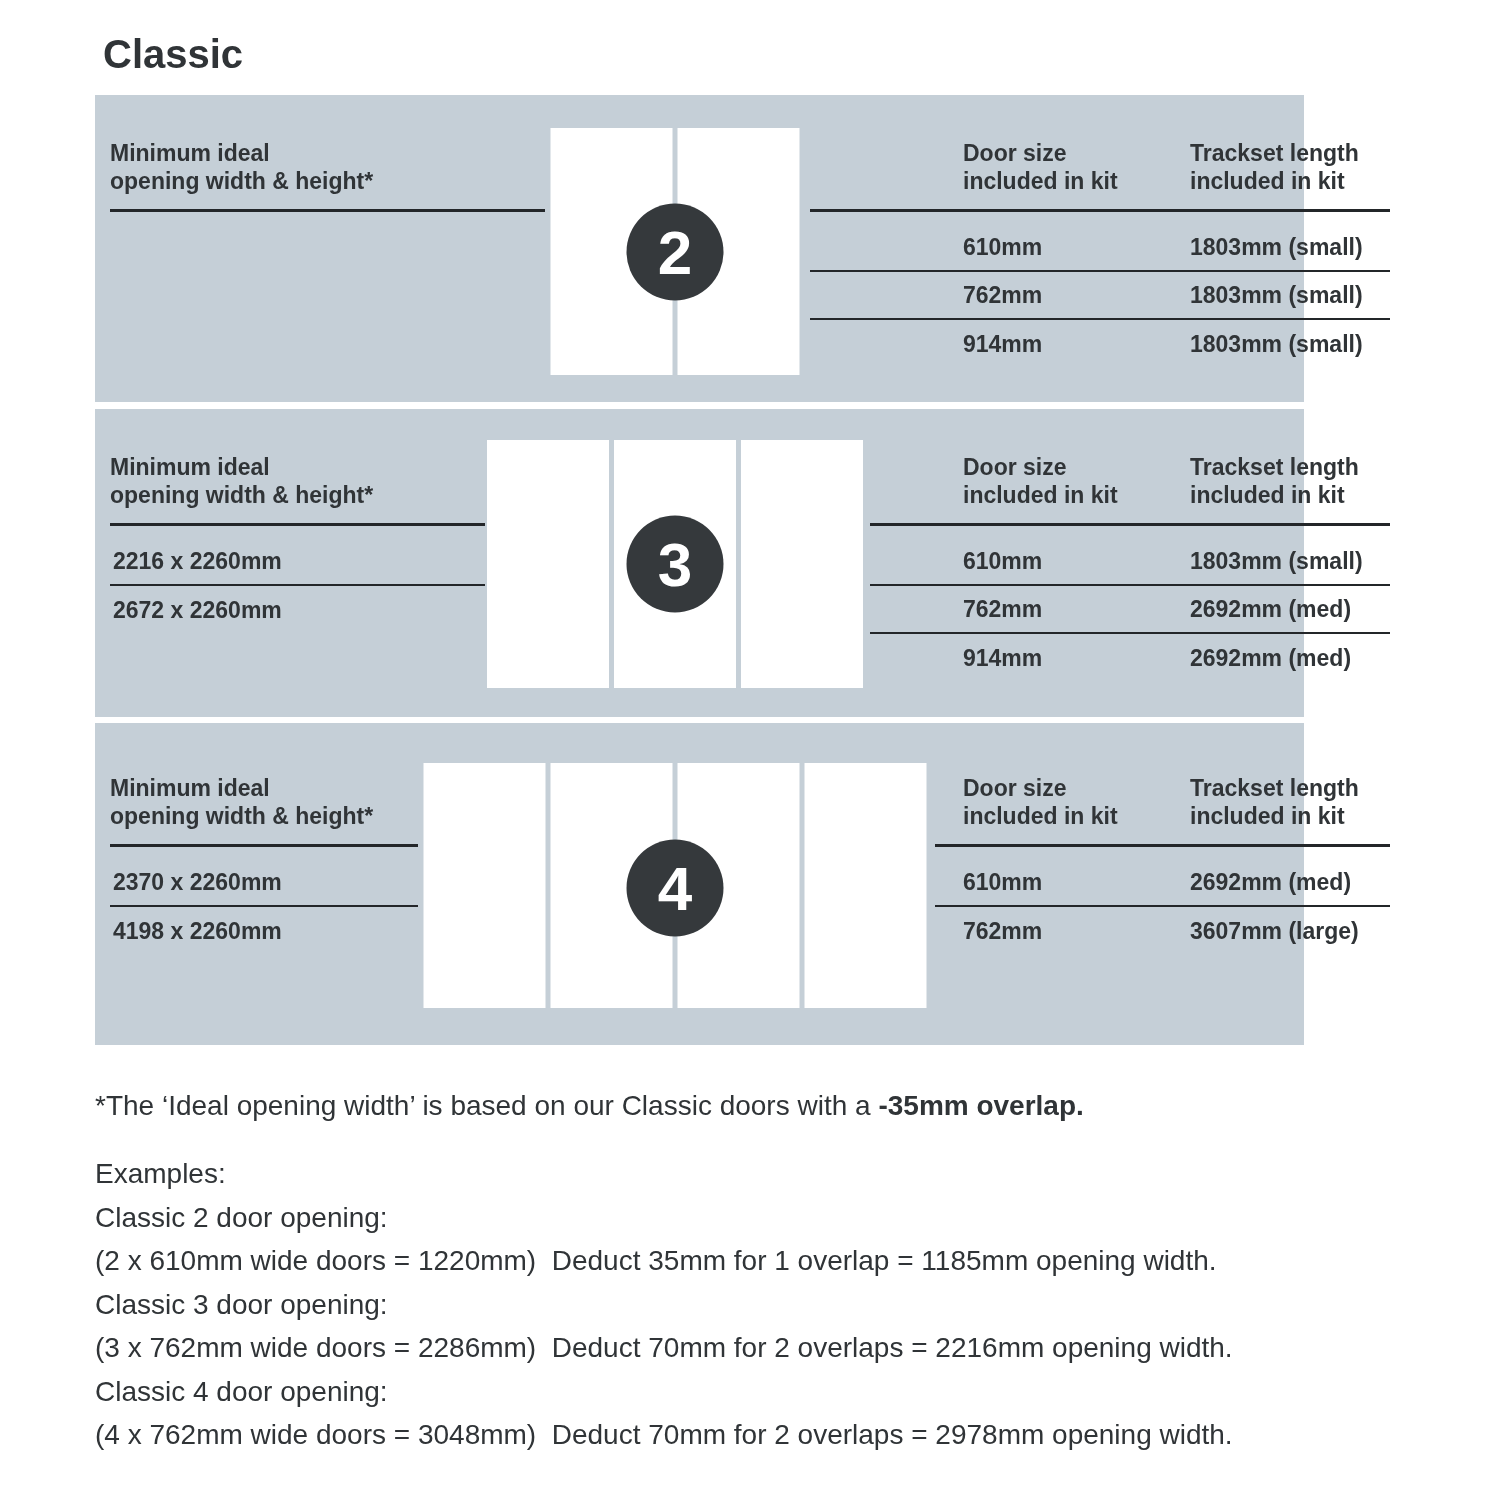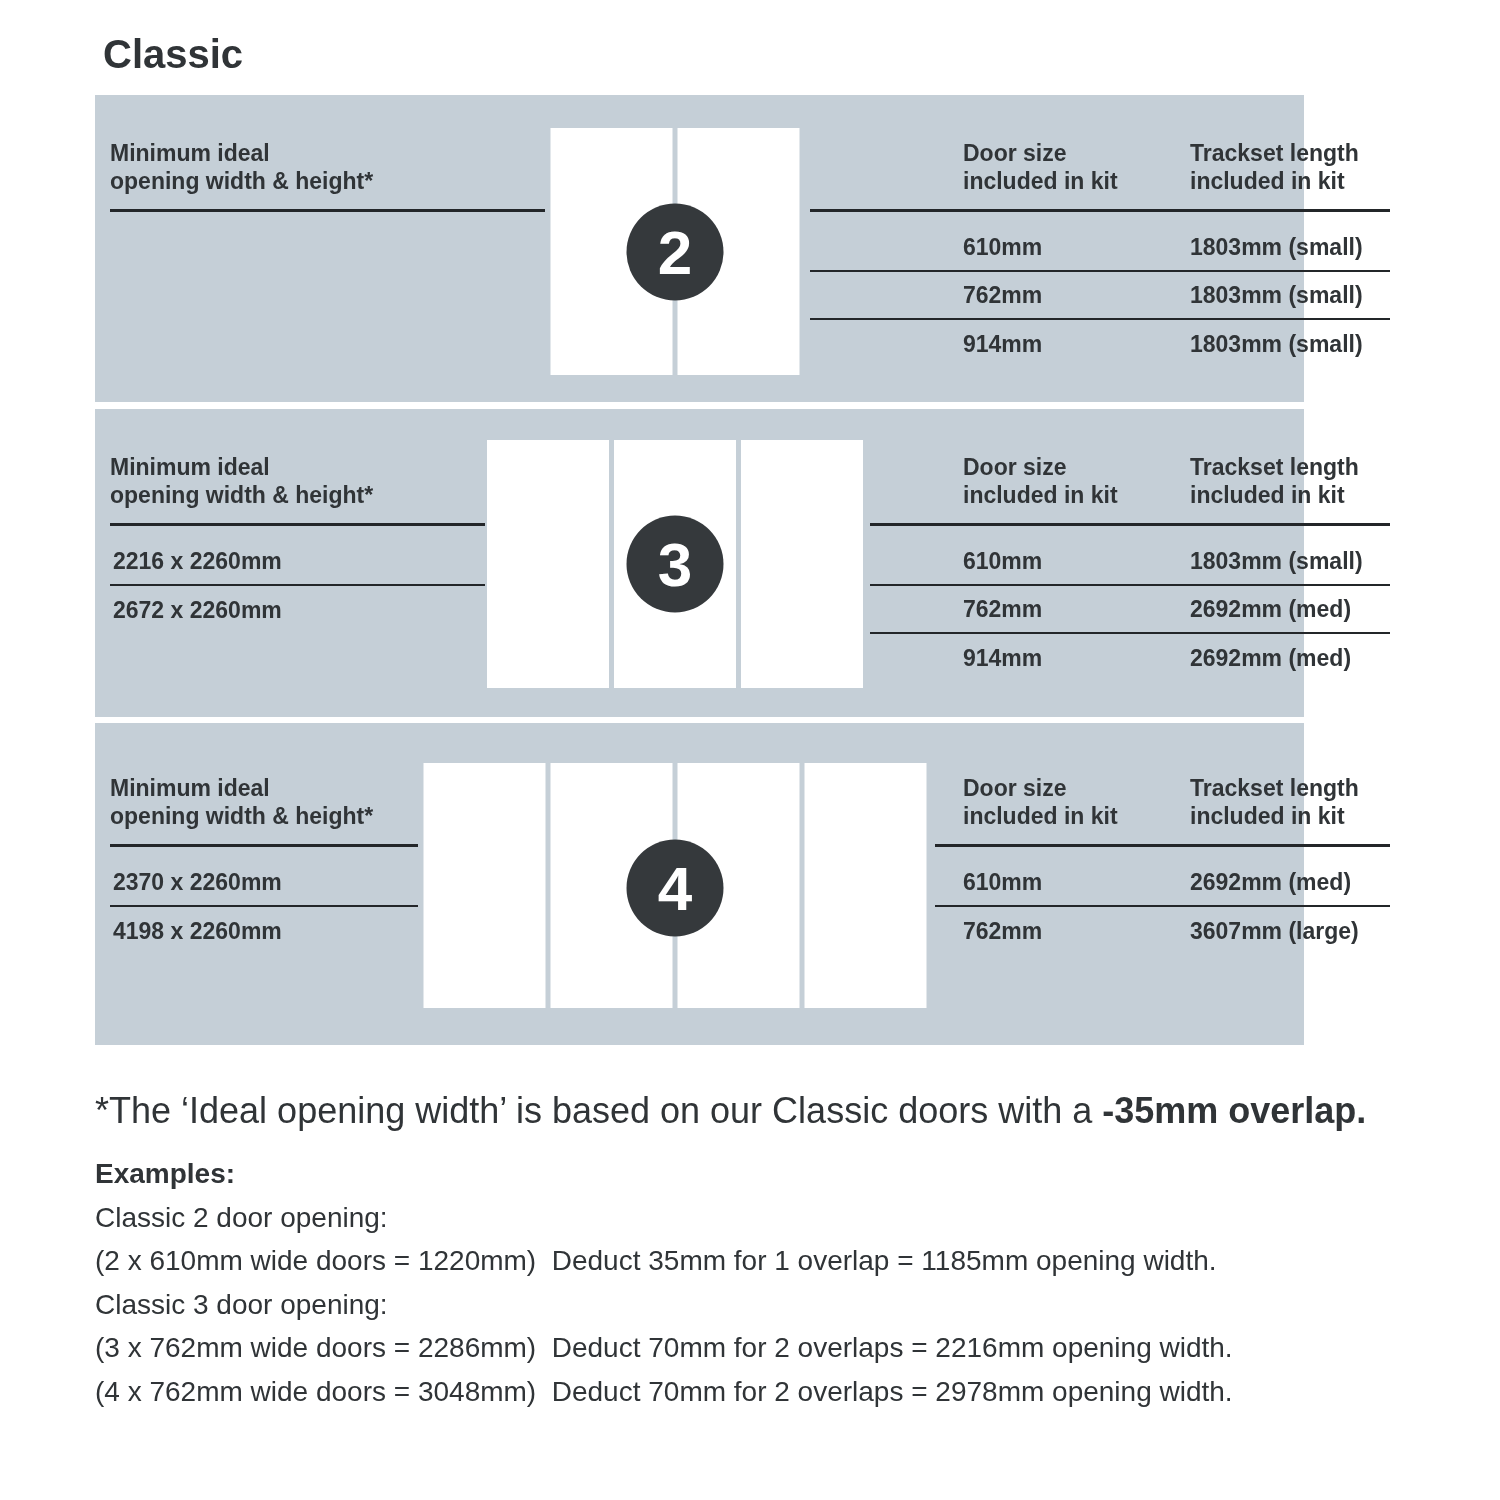--- a/index.html
+++ b/index.html
@@ -42,24 +42,24 @@
     display:flex; gap:5px;
   }
   .door-panel { width:122px; background:#ffffff; }
   .count-circle {
     position:absolute; left:580px; transform:translate(-50%,-50%);
     width:97px; height:97px; border-radius:50%;
     background:var(--circle-bg,#35393c); color:#ffffff;
     display:flex; align-items:center; justify-content:center;
     font-size:62px; font-weight:700;
   }
-  .footnote { position:absolute; left:95px; top:1090px; margin:0; font-size:36px; }
+  .footnote { position:absolute; left:95px; top:1090px; margin:0; font-size:28px; }
   .footnote b { font-weight:700; }
   .examples { position:absolute; left:95px; top:1152px; font-size:28px; line-height:43.5px; }
-  .examples .heading { font-weight:700; }
+  .examples .heading { font-weight:400; }
   .examples .detail { white-space:pre-wrap; }
 </style>
 </head>
 <body>
 
 <h1 class="page-title">Classic</h1>
 
 <section class="panel" style="top:95px;height:307px;">
   <div class="spec spec-left" style="left:15px;width:435px;">
     <div class="thead">
@@ -208,14 +208,15 @@
 </section>
 
 <p class="footnote"><span>*The ‘Ideal opening width’ is based on our Classic doors with a </span><b>-35mm overlap.</b></p>
 
 <div class="examples">
   <div class="heading">Examples:</div>
   <div class="label">Classic 2 door opening:</div>
   <div class="detail">(2 x 610mm wide doors = 1220mm)  Deduct 35mm for 1 overlap = 1185mm opening width.</div>
   <div class="label">Classic 3 door opening:</div>
   <div class="detail">(3 x 762mm wide doors = 2286mm)  Deduct 70mm for 2 overlaps = 2216mm opening width.</div>
+  <div class="label">Classic 4 door opening:</div>
   <div class="detail">(4 x 762mm wide doors = 3048mm)  Deduct 70mm for 2 overlaps = 2978mm opening width.</div>
 </div>
 
 </body></html>

